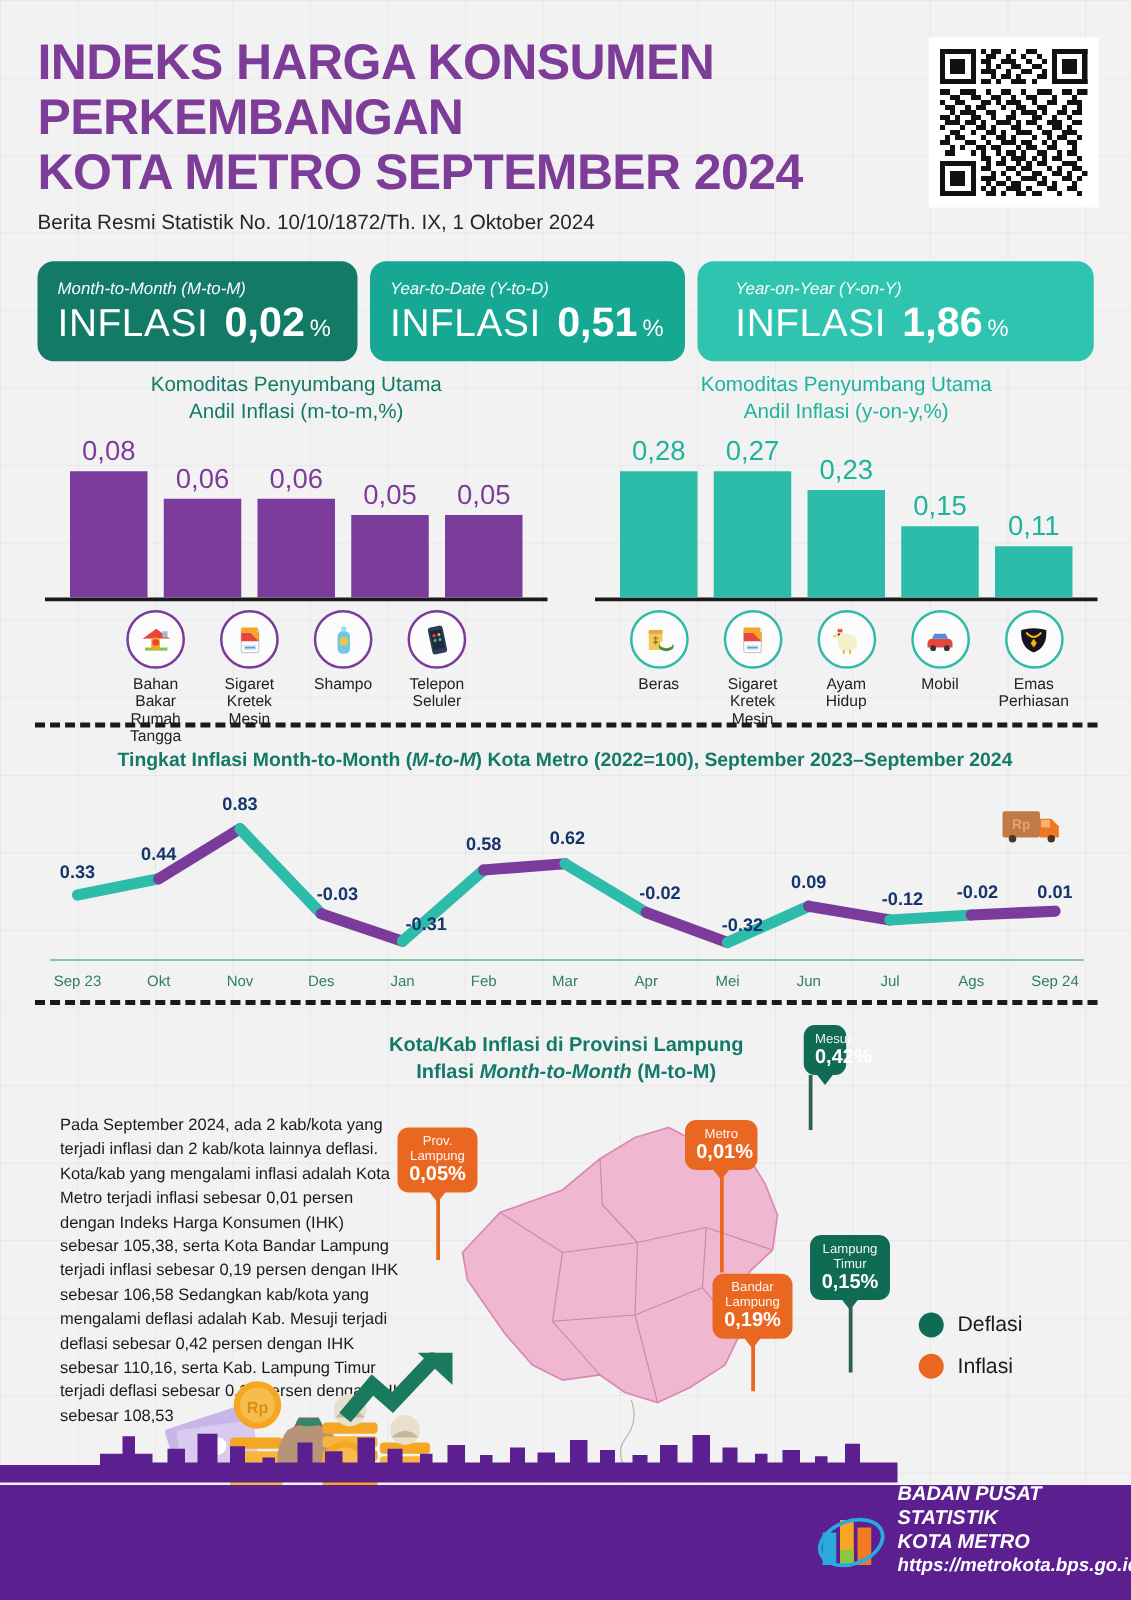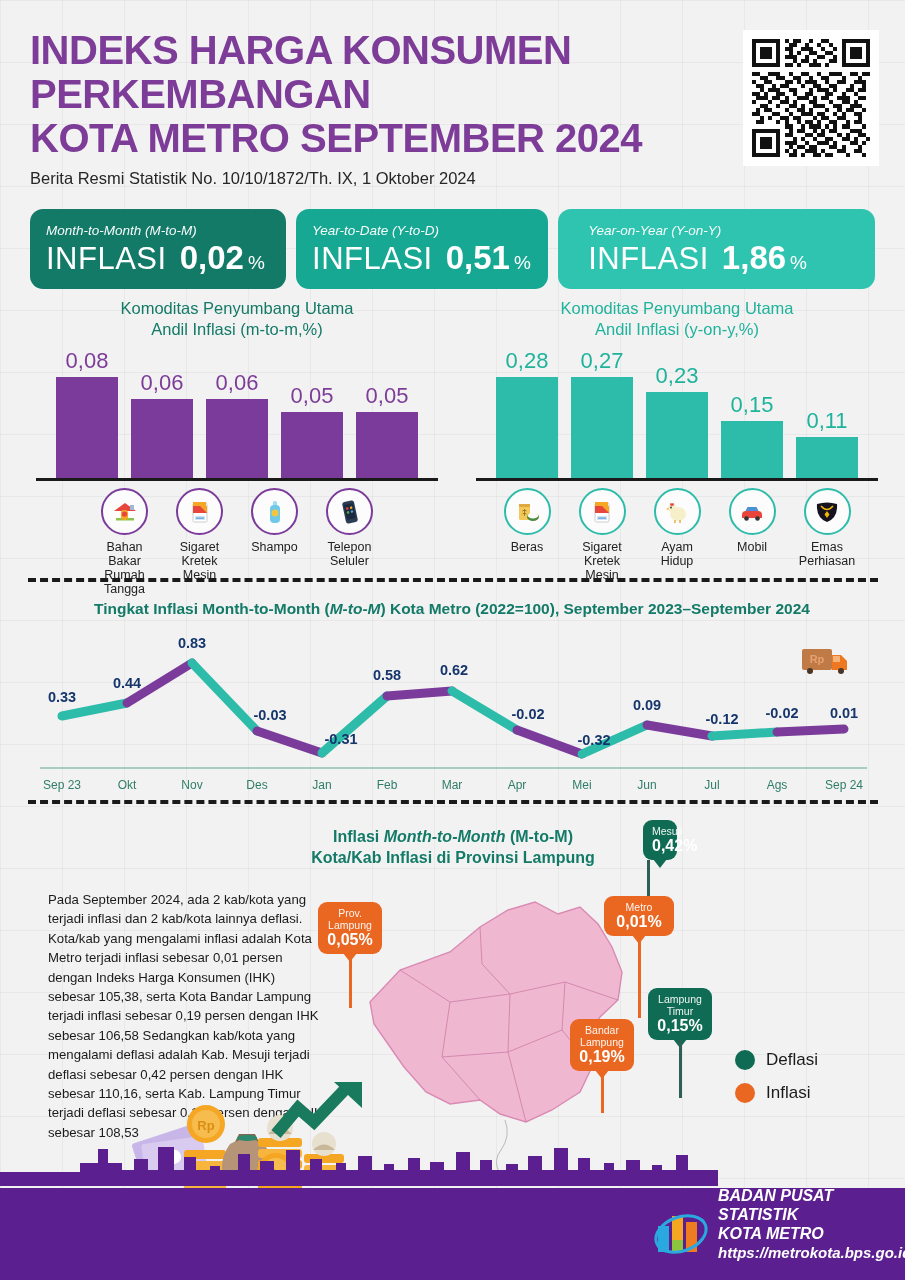--- a/index.html
+++ b/index.html
@@ -588,22 +588,22 @@
         <text x="755" y="163">Ags</text>
         <text x="822" y="163">Sep 24</text>
       </g>
     </svg>
   </div>
 
   <div class="dash d2"></div>
 
   <div class="mapsec">
     <div class="map-title">
+      <div>Kota/Kab Inflasi di Provinsi Lampung</div>
       <div><span>Inflasi </span><em>Month-to-Month</em><span> (M-to-M)</span></div>
-      <div>Kota/Kab Inflasi di Provinsi Lampung</div>
     </div>
 
     <div class="narrative">Pada September 2024, ada 2 kab/kota yang terjadi inflasi dan 2 kab/kota lainnya deflasi. Kota/kab yang mengalami inflasi adalah Kota Metro  terjadi inflasi sebesar 0,01 persen dengan Indeks Harga Konsumen (IHK) sebesar 105,38, serta Kota Bandar Lampung terjadi inflasi sebesar 0,19 persen dengan IHK sebesar 106,58 Sedangkan kab/kota yang mengalami deflasi adalah Kab. Mesuji terjadi deflasi sebesar 0,42 persen dengan IHK sebesar 110,16, serta Kab. Lampung Timur terjadi deflasi sebesar 0,15 persen dengan IHK sebesar 108,53</div>
 
     <svg style="position:absolute; left:330px; top:40px; width:430px; height:330px;" viewBox="0 0 430 330">
       <path d="M40 150 L70 118 L120 100 L150 75 L178 58 L205 50 L228 62 L250 55 L268 72 L282 95
                L292 120 L288 148 L270 165 L258 190 L262 215 L250 240 L222 258 L196 270 L170 262
                L150 248 L120 252 L96 240 L74 215 L58 192 L44 172 Z" fill="#f0b7d0" stroke="#d98ab4" stroke-width="1.4"></path>
       <g stroke="#c97ba6" stroke-width="0.9" fill="none" opacity="0.85">
         <path d="M70 118 L120 150 L180 142 L235 130 L288 148"></path>
@@ -625,21 +625,21 @@
     </div>
 
     <div class="pin defl" style="left:619px; top:8px; width:58px;padding-left:24px;">
       <div class="pinbox">
         <div class="pname">Mesuji</div>
         <div class="pval">0,42%</div>
       </div>
       <div class="stem" style="height:44px"></div>
     </div>
 
-    <div class="pin infl" style="left:604px; top:84px; width:70px;">
+    <div class="pin infl" style="left:548px; top:84px; width:58px;">
       <div class="pinbox">
         <div class="pname">Metro</div>
         <div class="pval">0,01%</div>
       </div>
       <div class="stem" style="height:82px"></div>
     </div>
 
     <div class="pin defl" style="left:648px; top:176px; width:64px;">
       <div class="pinbox">
         <div class="pname">Lampung Timur</div>

